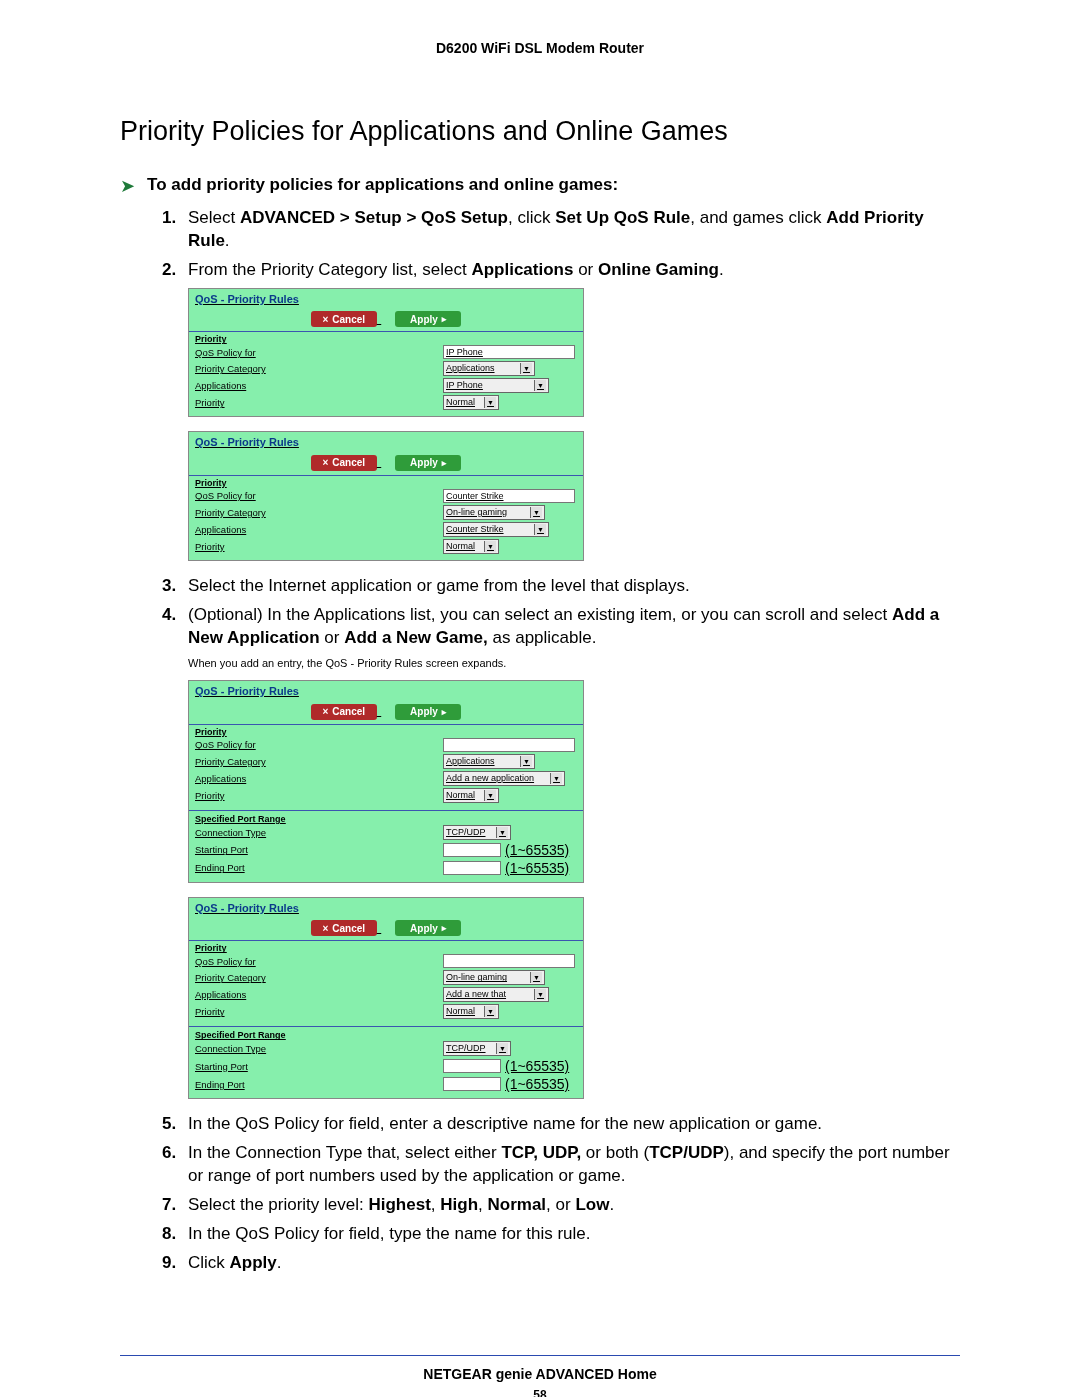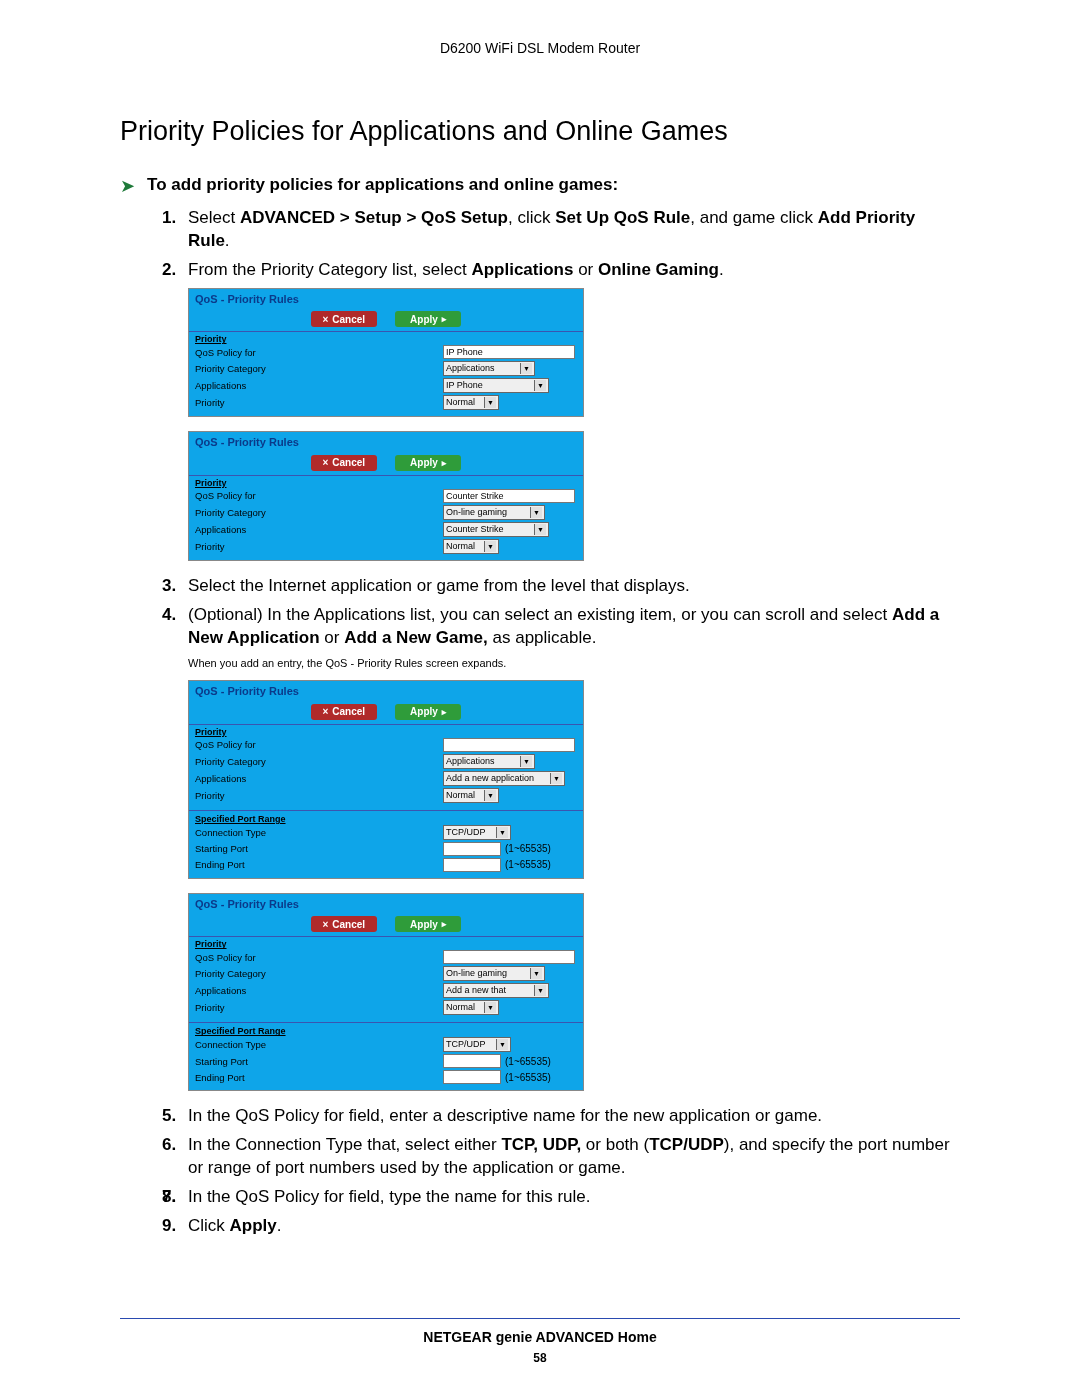--- a/index.html
+++ b/index.html
@@ -11,21 +11,21 @@
   }
   .page {
     width: 1080px;
     margin: 0 auto;
     position: relative;
     padding: 40px 120px 40px 120px;
     box-sizing: border-box;
   }
   .header-title {
     text-align: center;
-    font-weight: normal;
+    font-weight: bold;
     font-size: 14px;
     margin-bottom: 60px;
   }
   .section-title {
     font-size: 27px;
     font-weight: normal;
     margin-bottom: 28px;
     font-family: "Helvetica Neue", Arial, sans-serif;
     margin-top: 28px;
   }
@@ -65,22 +65,23 @@
   .steps b { font-weight: bold; }
   .subtext {
     margin: 6px 0 10px 68px;
     font-size: 11px;
     line-height: 1.35;
   }
   .screenshot-block {
     margin: 6px 0 14px 68px;
     width: 394px;
     border: 1px solid #888;
-    background: #0ea5e9;
+    background: #86efac;
     font-family: Arial, sans-serif;
+    text-decoration: underline;
   }
   .qos-title {
     color: #0b3a8a;
     font-weight: bold;
     font-size: 11px;
     padding: 4px 6px 2px 6px;
   }
   .btn-row {
     text-align: center;
     padding: 2px 0 4px 0;
@@ -144,21 +145,21 @@
     width: 11px;
     height: 11px;
     border-left: 1px solid #666;
     display: inline-flex;
     align-items: center;
     justify-content: center;
     margin-left: 4px;
     font-size: 7px;
     background: #e0e0e0;
   }
-  .hint { font-size: 10px; color: #000; text-align: right; }
+  .hint { font-size: 14px; color: #000; text-align: right; }
   .footer-rule {
     border-top: 1px solid #2a4ab0;
     margin: 80px 0 10px 0;
   }
   .footer-title {
     text-align: center;
     font-weight: bold;
     font-size: 14px;
   }
   .footer-page {
@@ -179,21 +180,21 @@
   <div class="section-title">Priority Policies for Applications and Online Games</div>
 
   <div class="lead-row">
     <span class="arrow-icon">➤</span>
     <span class="lead-text">To add priority policies for applications and online games:</span>
   </div>
 
   <ol class="steps">
     <li><span class="num">1.</span>
       <span>
-        <span>Select </span><b>ADVANCED &gt; Setup &gt; QoS Setup</b><span>, click </span><b>Set Up QoS Rule</b><span>, and game click </span><b>Add Priority Rule</b><span>.</span>
+        <span>Select </span><b>ADVANCED &gt; Setup &gt; QoS Setup</b><span>, click </span><b>Set Up QoS Rule</b><span>, and games click </span><b>Add Priority Rule</b><span>.</span>
       </span>
     </li>
 
     <li><span class="num">2.</span>
       <span>
         <span>From the Priority Category list, select </span><b>Applications</b><span> or </span><b>Online Gaming</b><span>.</span>
       </span>
     </li>
   </ol>
 
@@ -459,20 +460,23 @@
   <ol class="steps" start="5">
     <li><span class="num">5.</span>
       <span>In the QoS Policy for field, enter a descriptive name for the new application or game.</span>
     </li>
     <li><span class="num">6.</span>
       <span>
         <span>In the Connection Type that, select either </span><b>TCP, UDP,</b><span> or both (</span><b>TCP/UDP</b><span>), and specify the port number or range of port numbers used by the application or game.</span>
       </span>
     </li>
     <li><span class="num">7.</span>
+      <span>
+        <span>Select the priority level: </span><b>Highest</b><span>, </span><b>High</b><span>, </span><b>Normal</b><span>, or </span><b>Low</b><span>.</span>
+      </span>
     </li>
     <li><span class="num">8.</span>
       <span>In the QoS Policy for field, type the name for this rule.</span>
     </li>
     <li><span class="num">9.</span>
       <span>
         <span>Click </span><b>Apply</b><span>.</span>
       </span>
     </li>
   </ol>

